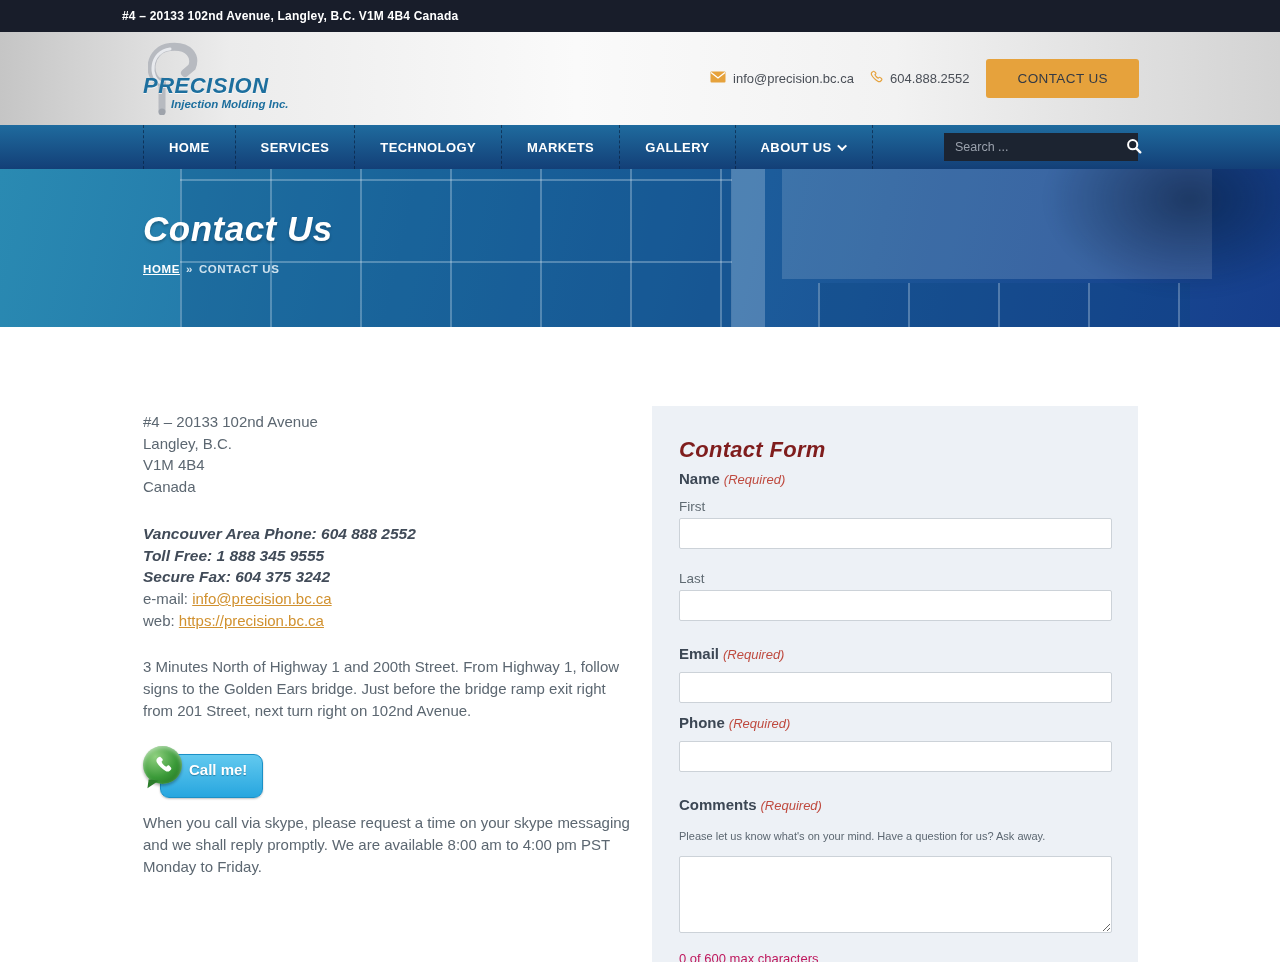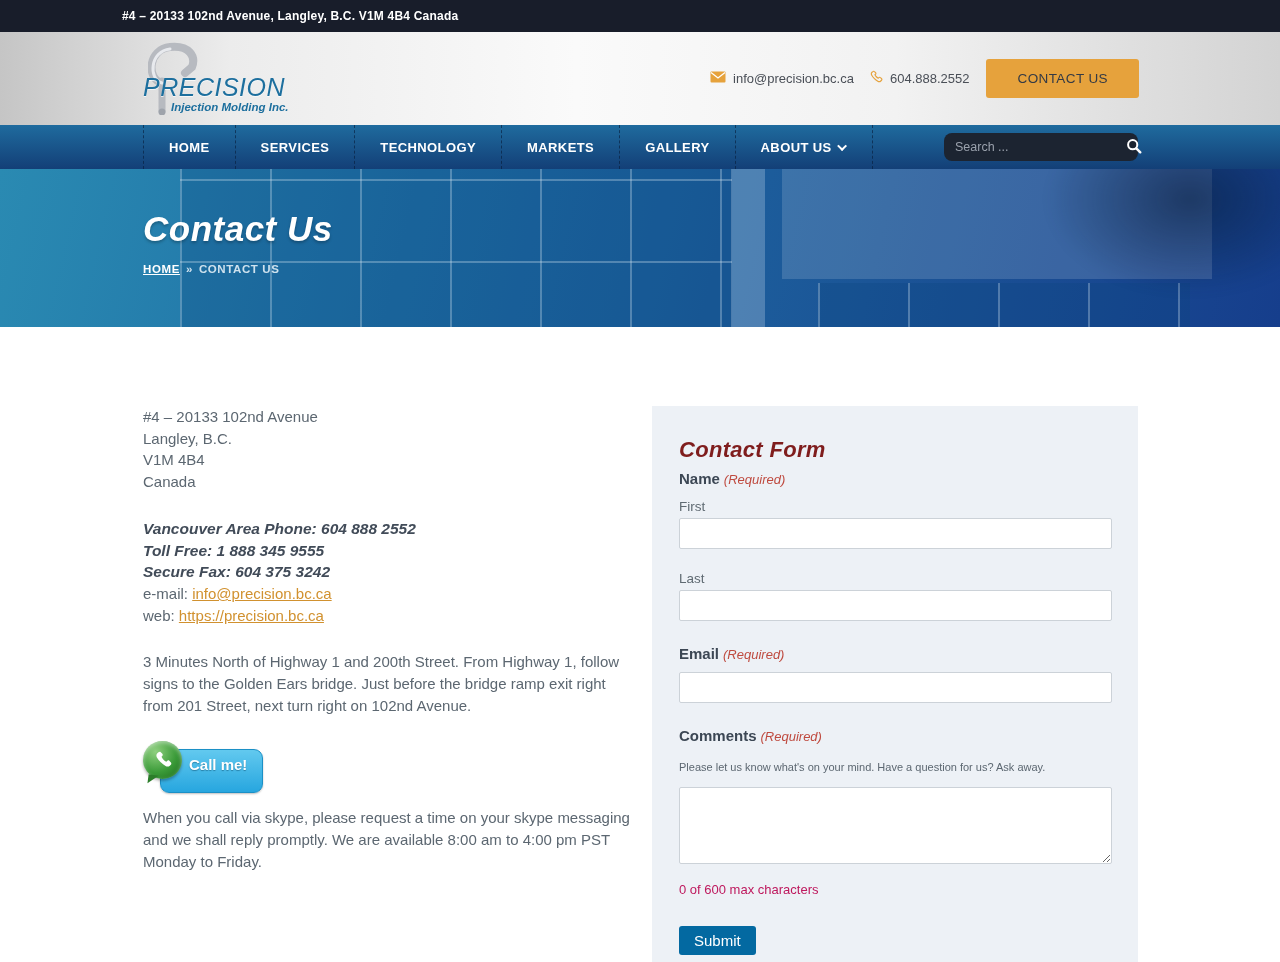--- a/index.html
+++ b/index.html
@@ -17,21 +17,21 @@
   .header {
     height:93px;
     background:linear-gradient(90deg,#c5c5c5 0%,#ececec 18%,#fafafa 45%,#f2f2f2 70%,#d3d3d3 100%);
     display:flex; align-items:center; justify-content:space-between;
     padding:0 141px 0 143px;
   }
   .logo { position:relative; width:170px; height:84px; margin-top:4px; }
   .logo-clamp { position:absolute; left:5px; top:2px; }
   .logo-text { position:absolute; left:0; top:34px; white-space:nowrap; }
   .logo-name {
-    font-size:25px; font-weight:normal; font-style:italic; color:#1d6f9e;
+    font-size:22px; font-weight:bold; font-style:italic; color:#1d6f9e;
     letter-spacing:0.5px; text-shadow:0 1px 0 rgba(255,255,255,0.7);
   }
   .logo-tagline {
     font-size:11.5px; font-style:italic; font-weight:bold; color:#1d6f9e;
     text-align:right; margin-top:-1px; padding-left:28px;
   }
   .header-right { display:flex; align-items:center; gap:15px; }
   .hdr-item { display:flex; align-items:center; gap:7px; font-size:13px; color:#4a4f57; }
   .contact-btn {
     background:#e6a23c; color:#333a45; border:none; border-radius:3px;
@@ -50,21 +50,21 @@
     color:#ffffff; font-size:13px; font-weight:bold; letter-spacing:0.4px;
     text-decoration:none; border-right:1px dashed rgba(8,30,62,0.65);
   }
   .nav-item:first-child { border-left:1px dashed rgba(8,30,62,0.65); }
   .chev {
     width:7px; height:7px; border-left:2px solid #ffffff; border-bottom:2px solid #ffffff;
     transform:rotate(-45deg) translateY(-2px); margin-left:1px;
   }
   .search-box {
     position:absolute; right:142px; top:8px; width:194px; height:28px;
-    background:#1c2431; display:flex; align-items:center;border-radius:8px;
+    background:#1c2431; display:flex; align-items:center;
   }
   .search-box input {
     flex:1; background:transparent; border:none; outline:none;
     color:#d3d7de; font-size:12.5px; padding:0 6px 0 11px;
     font-family:"Liberation Sans", sans-serif;
   }
   .search-box input::placeholder { color:#9aa1ac; }
   .search-btn { background:transparent; border:none; padding:0 10px 0 4px; cursor:pointer; display:flex; align-items:center; }
 
   
@@ -90,21 +90,21 @@
   }
   .breadcrumb {
     position:absolute; left:143px; top:94px;
     font-size:11.5px; font-weight:bold; letter-spacing:0.6px; color:#cfe2ee;
     display:flex; align-items:center; gap:6px;
   }
   .breadcrumb a { color:#ffffff; text-decoration:underline; }
 
   
   .main { display:flex; align-items:flex-start; padding:79px 142px 36px 143px; }
-  .left-col { width:487px; margin-right:22px; font-size:15px; line-height:21.7px; color:#5c6771; }
+  .left-col { width:487px; margin-right:22px; font-size:15px; line-height:21.7px; color:#5c6771; margin-top:5px; }
   .left-col p { margin:0 0 25px; }
   .bold-line { font-weight:bold; color:#414b58; font-size:15.5px;font-style:italic; }
   .left-col a { color:#d1912f; text-decoration:underline; }
   .skype-wrap { position:relative; height:42px; margin-bottom:24px; }
   .skype-pill {
     position:absolute; left:17px; top:8px; height:44px; line-height:29px;
     background:linear-gradient(#62c9ef,#27a6df); border:1px solid #1b90c6; border-radius:9px;
     color:#ffffff; font-size:15px; font-weight:bold; padding:0 15px 0 28px;
     text-shadow:0 1px 1px rgba(0,60,90,0.45); box-shadow:0 1px 2px rgba(0,0,0,0.25); cursor:pointer;
   }
@@ -268,20 +268,24 @@
           <input class="tinput" type="text" style="">
         </div>
       </div>
     </div>
 
     <div class="field-row mt">
       <div class="half">
         <span class="flabel">Email</span><span class="req">(Required)</span>
         <input class="tinput" type="text" style="margin-top: 9px;">
       </div>
+      <div class="half">
+        <span class="flabel">Phone</span><span class="req">(Required)</span>
+        <input class="tinput" type="text" style="margin-top: 9px;">
+      </div>
     </div>
 
     <div class="mt">
       <span class="flabel">Comments</span><span class="req">(Required)</span>
       <div class="fdesc">Please let us know what's on your mind. Have a question for us? Ask away.</div>
       <textarea class="comments-area" style=""></textarea>
       <div class="char-count">0 of 600 max characters</div>
     </div>
 
     <button class="submit-btn">Submit</button>

